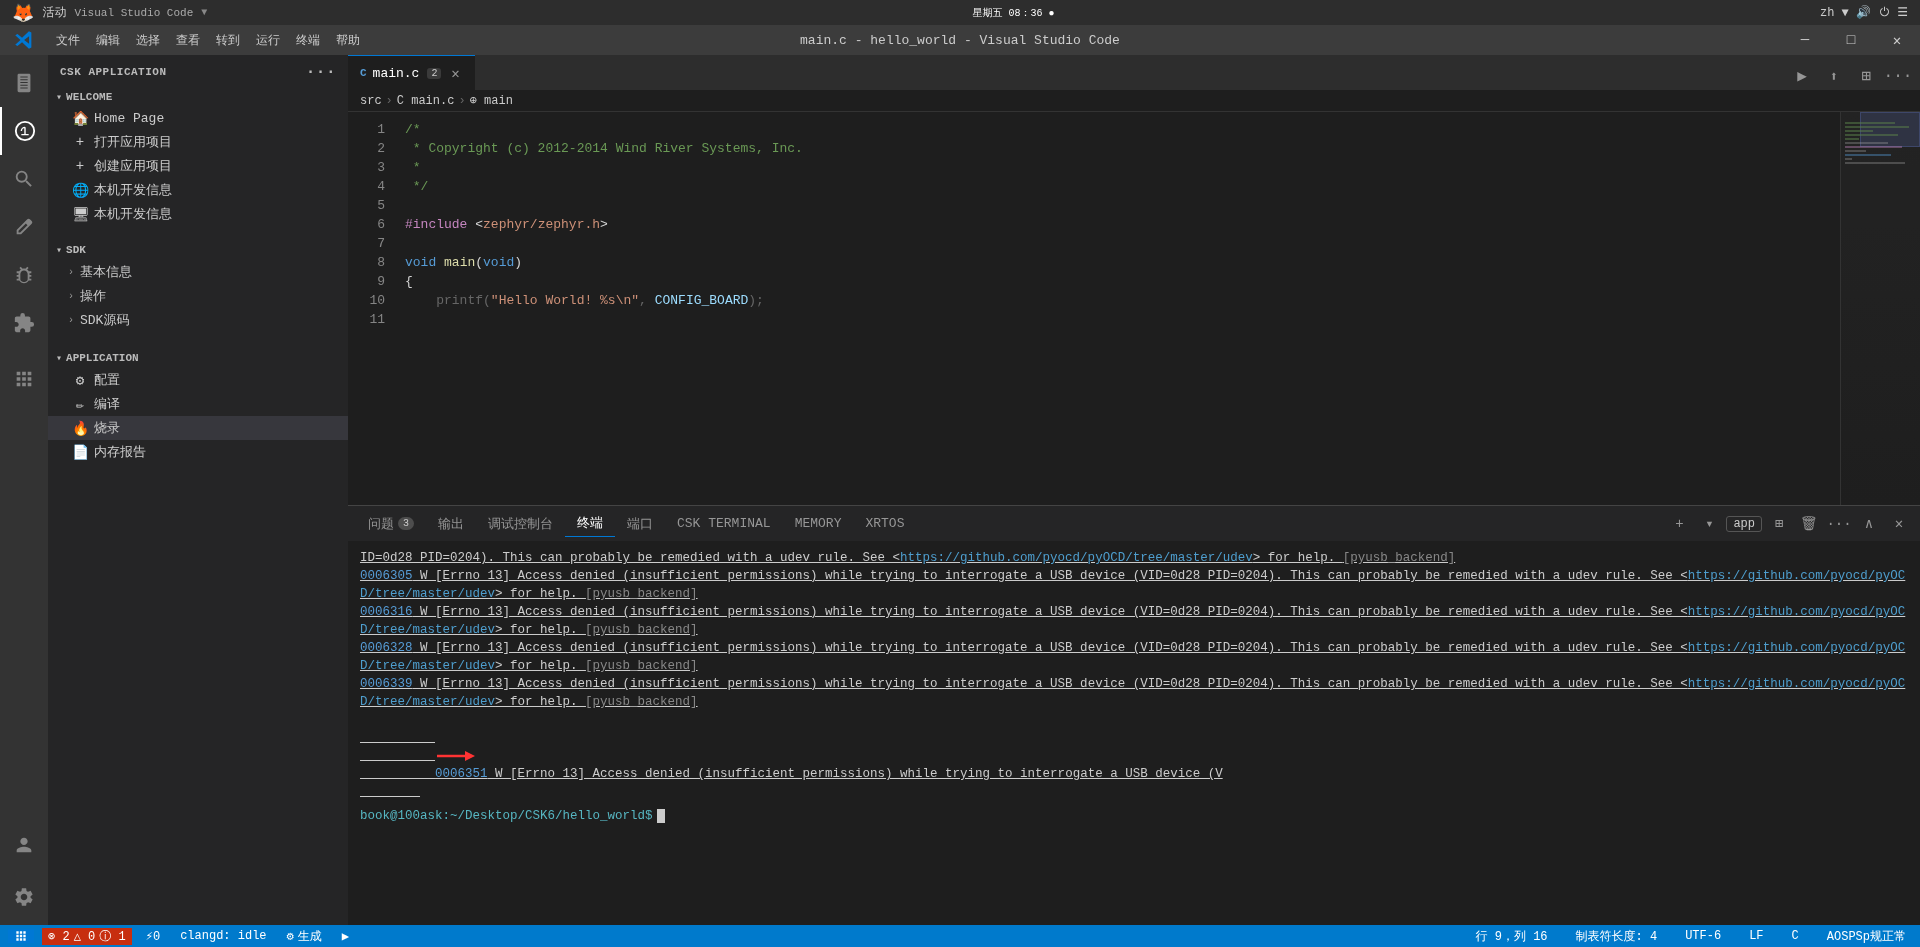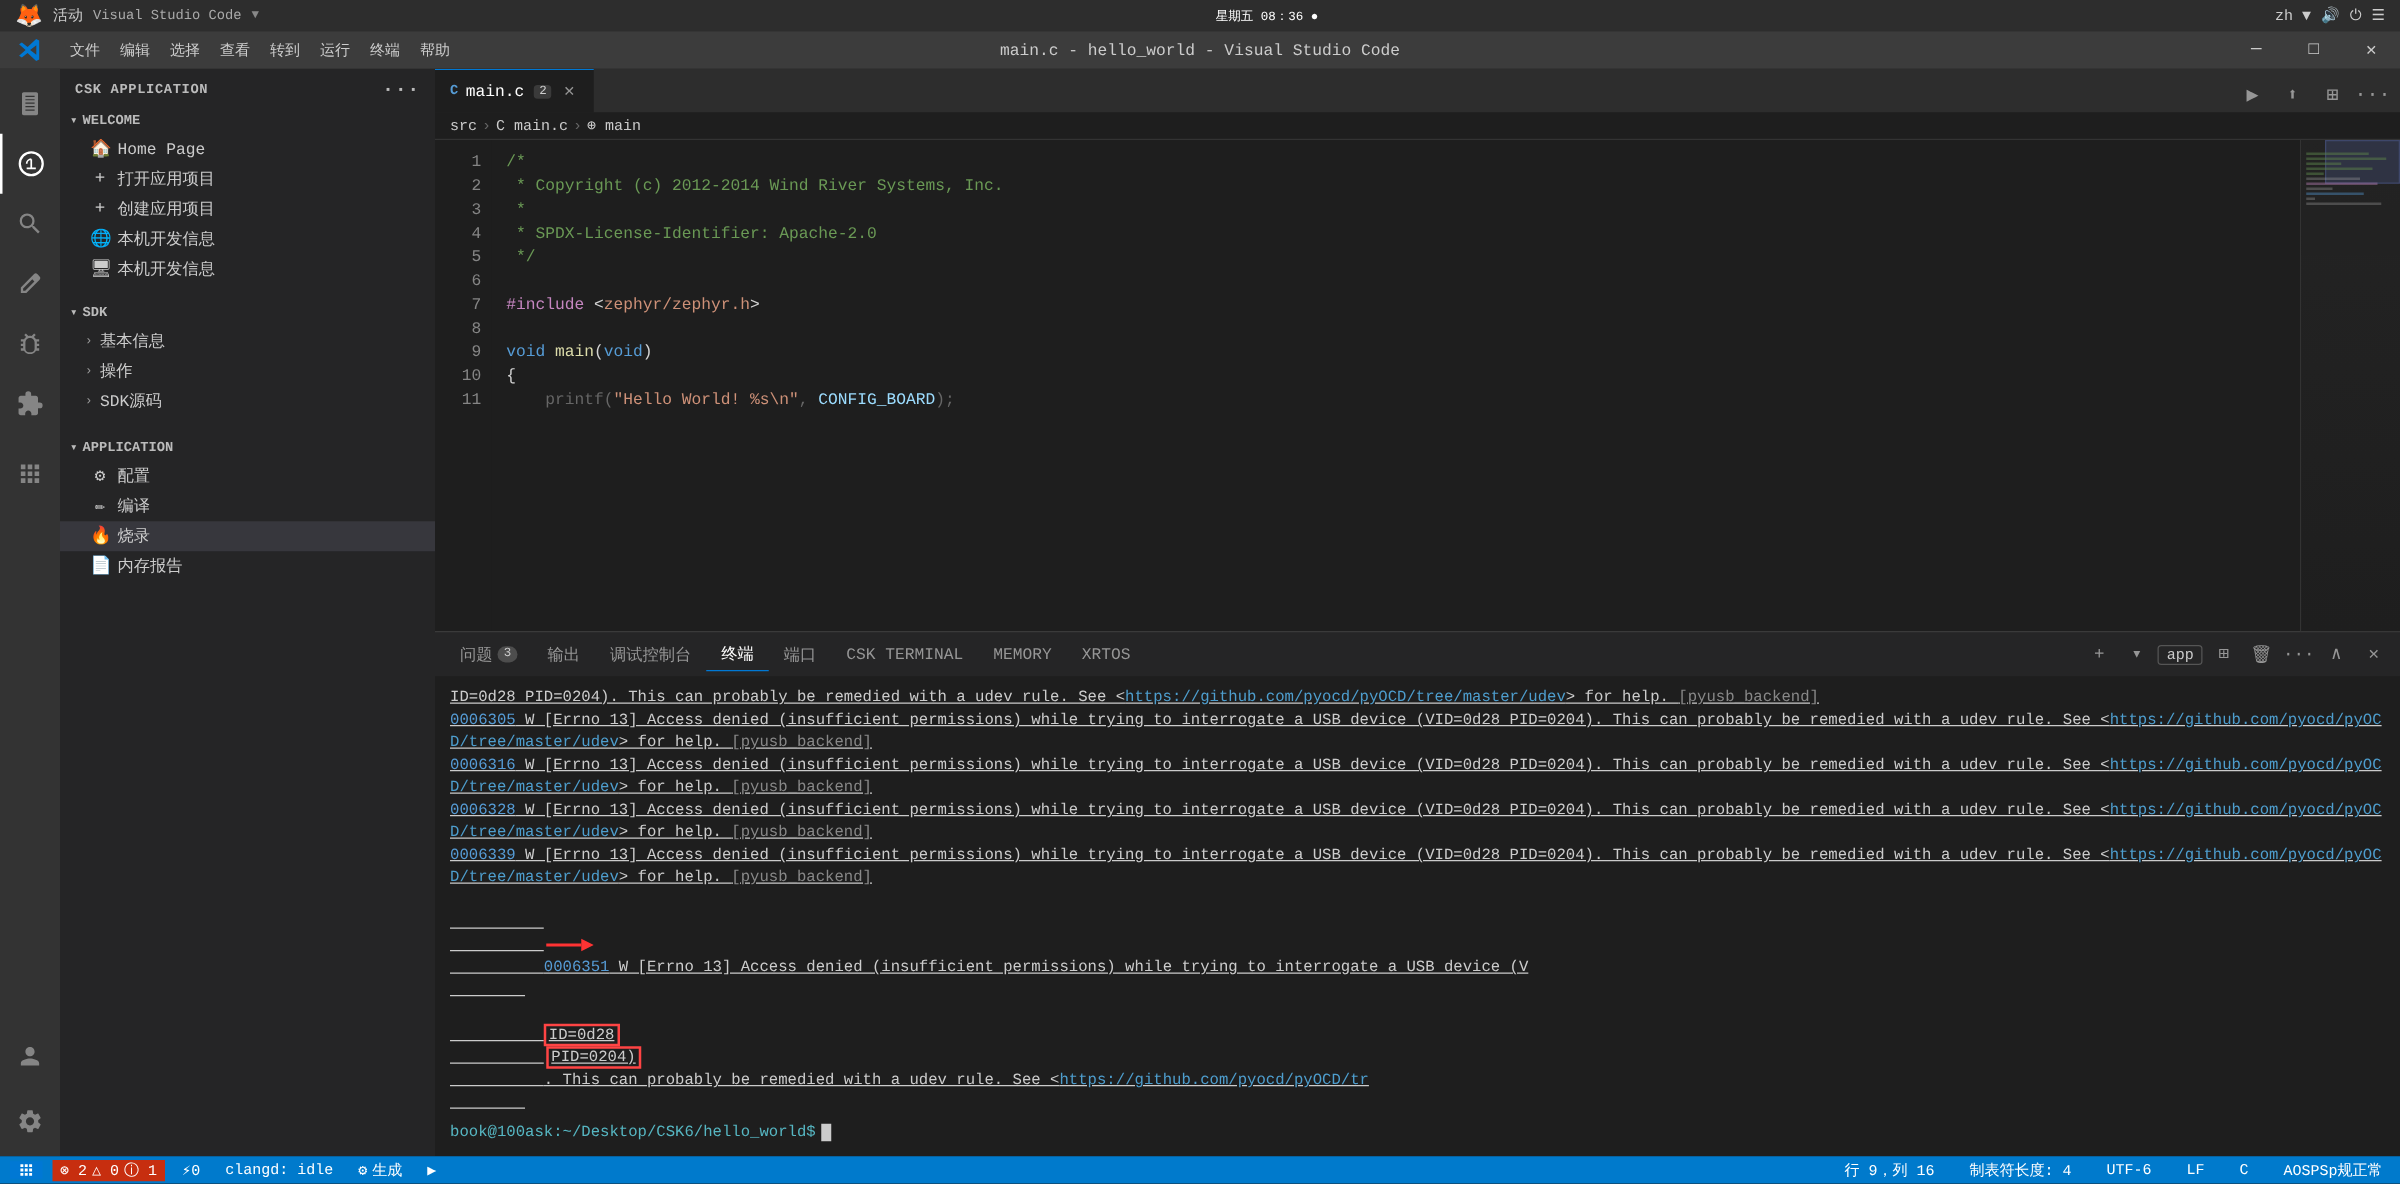--- a/index.html
+++ b/index.html
@@ -491,21 +491,20 @@
         <div>7</div>
         <div>8</div>
         <div>9</div>
         <div>10</div>
         <div>11</div>
       </div>
       <div class="code-content">
         <span class="code-line c-comment">/*</span>
         <span class="code-line"><span class="c-comment"> * Copyright (c) 2012-2014 Wind River Systems, Inc.</span></span>
         <span class="code-line c-comment"> *</span>
-        <span class="code-line"><span class="c-comment"> * SPDX-License-Identifier: Apache-2.0</span></span>
         <span class="code-line c-comment"> */</span>
         <span class="code-line">&nbsp;</span>
         <span class="code-line"><span class="c-include">#include </span><span style="color:#d4d4d4;">&lt;</span><span class="c-include-file">zephyr/zephyr.h</span><span style="color:#d4d4d4;">&gt;</span></span>
         <span class="code-line">&nbsp;</span>
         <span class="code-line"><span class="c-keyword">void</span> <span class="c-function">main</span><span class="c-punct">(</span><span class="c-keyword">void</span><span class="c-punct">)</span></span>
         <span class="code-line"><span class="c-punct">{</span></span>
         <span class="code-line" style="color:#666;">&nbsp;&nbsp;&nbsp;&nbsp;printf(<span class="c-string">"Hello World! %s\n"</span>, <span class="c-macro">CONFIG_BOARD</span>);</span>
       </div>
 
       <div style="width:80px;background:#1e1e1e;flex-shrink:0;border-left:1px solid #333;position:relative;overflow:hidden;">
@@ -582,25 +581,20 @@
         <span class="term-line"><span class="term-error-num">0006339</span><span style="color:#cccccc;"> W [Errno 13] Access denied (insufficient permissions) while trying to interrogate a USB device (VID=0d28 PID=0204). This can probably be remedied with a udev rule. See &lt;<span class="term-link">https://github.com/pyocd/pyOCD/tree/master/udev</span>&gt; for help. </span><span class="term-gray">[pyusb_backend]</span></span>
 
         <span class="term-line">
           
           <svg width="40" height="18" viewBox="0 0 40 18" style="display:inline-block;vertical-align:middle;margin-right:4px;">
             <line x1="2" y1="9" x2="30" y2="9" stroke="#ff3333" stroke-width="2.5"></line>
             <polygon points="30,4 40,9 30,14" fill="#ff3333"></polygon>
           </svg>
           <span class="term-error-num">0006351</span><span style="color:#cccccc;"> W [Errno 13] Access denied (insufficient permissions) while trying to interrogate a USB device (V</span>
         </span>
-        <span class="term-line">
-          <span style="border:2px solid #ff4444;padding:0 2px;background:transparent;color:#cccccc;">ID=0d28</span>
-          <span style="border:2px solid #ff4444;padding:0 2px;margin-left:2px;background:transparent;color:#cccccc;">PID=0204)</span>
-          <span style="color:#cccccc;">. This can probably be remedied with a udev rule. See &lt;<span class="term-link">https://github.com/pyocd/pyOCD/tr</span></span>
-        </span>
 
         <div style="margin-top:6px;display:flex;align-items:center;">
           <span style="color:#56b6c2;">book@100ask:~/Desktop/CSK6/hello_world$</span>
           <span style="display:inline-block;width:8px;height:14px;background:#cccccc;margin-left:4px;animation:blink 1s step-end infinite;"></span>
         </div>
       </div>
     </div>
 
   </div>
 </div>

